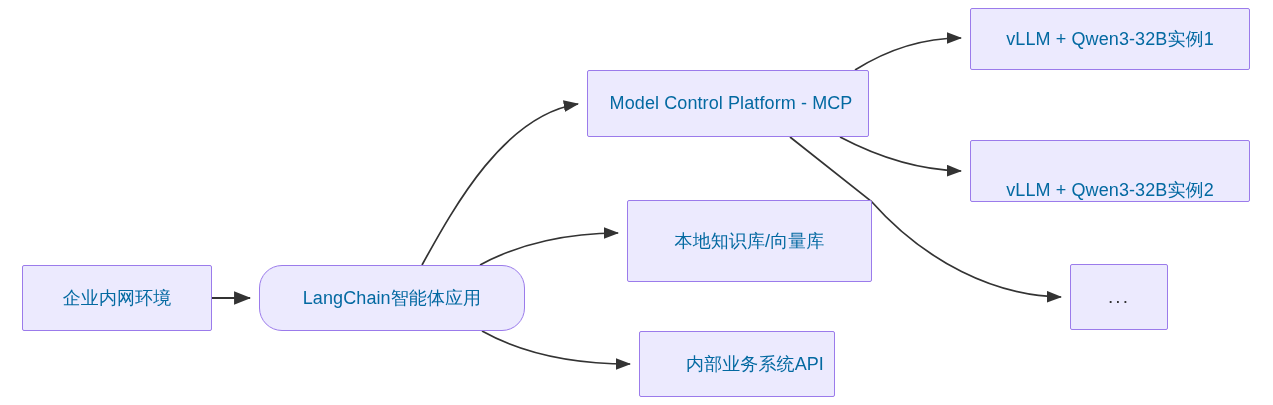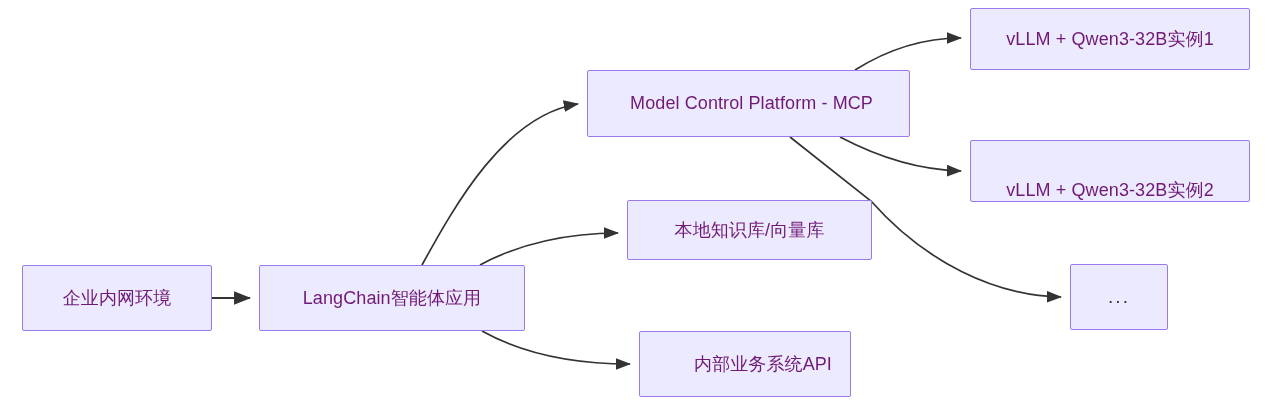--- a/index.html
+++ b/index.html
@@ -32,21 +32,21 @@
     background: #ECEAFE;
     border: 1.6px solid #9B7BEB;
     border-radius: 2px;
     display: flex;
     align-items: center;
     justify-content: center;
     overflow: hidden;
     z-index: 2;
   }
   .node-label {
-    color: #701a75;
+    color: #0369a1;
     font-size: 18px;
     line-height: 1.25;
     white-space: nowrap;
     text-align: center;
     letter-spacing: 0.1px;
   }
   .node-label.clipped {
     position: relative;
     left: 3px;
   }
@@ -81,41 +81,41 @@
 
     <path d="M 840,137 C 880,158 920,170 961,171" fill="none" stroke="#333333" stroke-width="1.7" marker-end="url(#arrowhead)"></path>
 
     <path d="M 790,137 L 871,201 C 925,262 995,296 1061,297" fill="none" stroke="#333333" stroke-width="1.7" marker-end="url(#arrowhead)"></path>
   </svg>
 
   <div class="node" style="left:10px; top:265px; width:190px; height:66px;margin-left:12px;">
     <span class="node-label">企业内网环境</span>
   </div>
 
-  <div class="node" style="left:259px; top:265px; width:266px; height:66px;">
+  <div class="node" style="left:259px; top:265px; width:266px; height:66px;border-radius:23px;">
     <span class="node-label">LangChain智能体应用</span>
   </div>
 
-  <div class="node" style="left:587px; top:70px; width:323px; height:67px;align-items:center;">
+  <div class="node" style="left:587px; top:70px; width:282px; height:67px;align-items:center;">
     <span class="node-label clipped">Model Control Platform - MCP</span>
   </div>
 
   <div class="node" style="left:970px; top:8px; width:280px; height:62px;">
     <span class="node-label">vLLM + Qwen3-32B实例1</span>
   </div>
 
   <div class="node" style="left:970px; top:140px; width:280px; height:62px;align-items:flex-end;">
     <span class="node-label">vLLM + Qwen3-32B实例2</span>
   </div>
 
-  <div class="node" style="left:627px; top:200px; width:245px; height:60px;">
+  <div class="node" style="left:627px; top:200px; width:245px; height:82px;">
     <span class="node-label">本地知识库/向量库</span>
   </div>
 
   <div class="node" style="left:1070px; top:264px; width:98px; height:66px;">
     <span class="dots-label">...</span>
   </div>
 
-  <div class="node" style="left:639px; top:331px; width:212px; height:66px;padding-left:36px;">
+  <div class="node" style="left:639px; top:331px; width:196px; height:66px;padding-left:36px;">
     <span class="node-label">内部业务系统API</span>
   </div>
 
 </div>
 
 </body></html>

